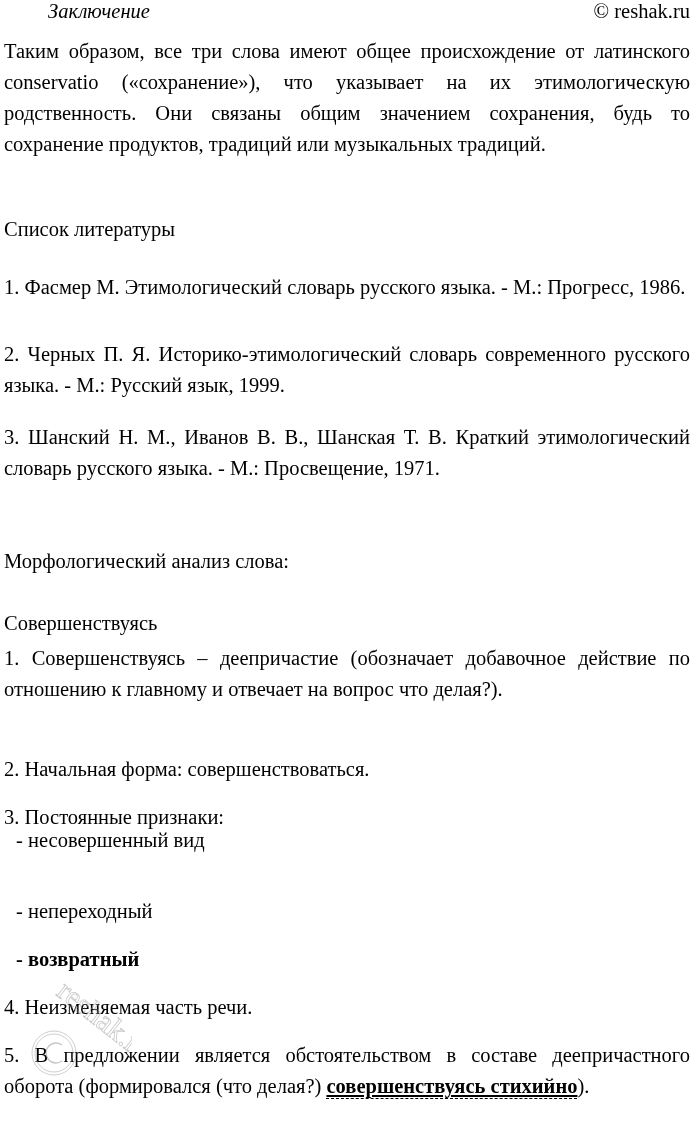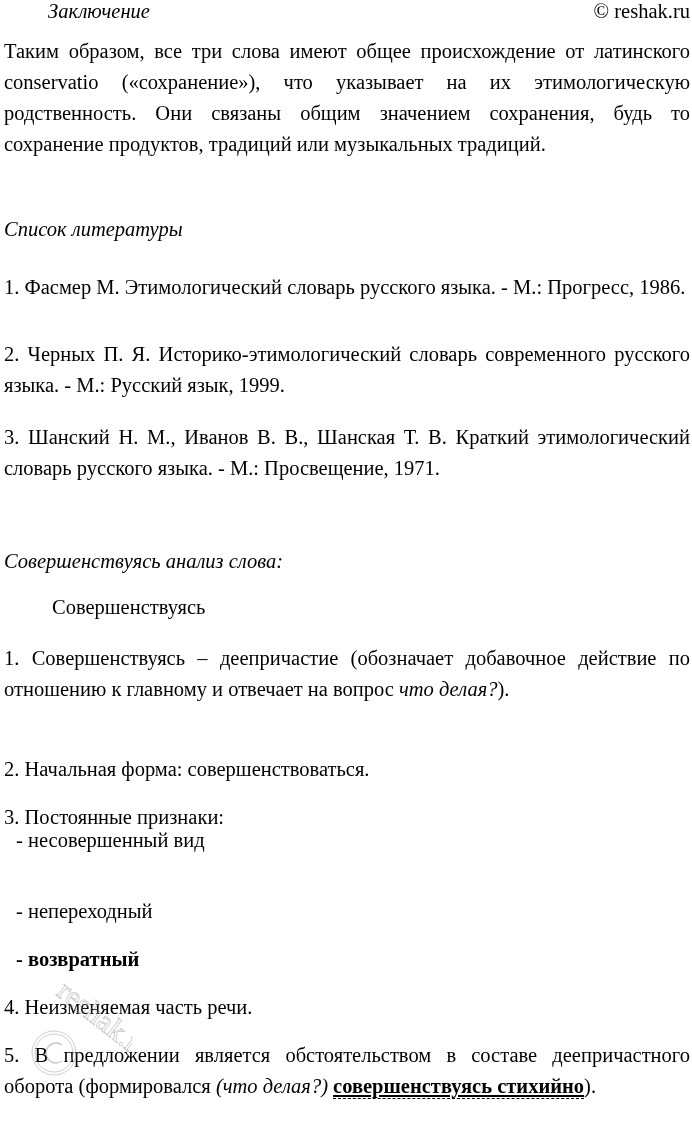--- a/index.html
+++ b/index.html
@@ -40,21 +40,21 @@
       top: -2px;
       line-height: 26px;
     }
     p {
       margin: 0;
       line-height: 31px;
       text-align: justify;
       text-align-last: left;
     }
     .blk { position: absolute; left: 0; right: 0; }
-    .italic { font-style: italic; }
+    .italic { }
     .indent-item { padding-left: 12px; }
     .underline-dashdot {
       text-decoration: underline;
       text-decoration-style: solid;
       text-underline-offset: 2px;
       border-bottom: 1px dashed #000;
       padding-bottom: 1px;
       font-weight: bold;
     }
     .watermark {
@@ -78,23 +78,23 @@
   </div>
 
   <p class="blk" style="top:36px;">Таким образом, все три слова имеют общее происхождение от латинского conservatio («сохранение»), что указывает на их этимологическую родственность. Они связаны общим значением сохранения, будь то сохранение продуктов, традиций или музыкальных традиций.</p>
 
   <p class="blk italic" style="top:214px;">Список литературы</p>
 
   <p class="blk" style="top:272px;">1. Фасмер М. Этимологический словарь русского языка. - М.: Прогресс, 1986.</p>
   <p class="blk" style="top:339px;">2. Черных П. Я. Историко-этимологический словарь современного русского языка. - М.: Русский язык, 1999.</p>
   <p class="blk" style="top:422px;">3. Шанский Н. М., Иванов В. В., Шанская Т. В. Краткий этимологический словарь русского языка. - М.: Просвещение, 1971.</p>
 
-  <p class="blk italic" style="top:546px;">Совершенствуясь анализ слова:</p>
+  <p class="blk italic" style="top:546px;">Морфологический анализ слова:</p>
 
-  <p class="blk" style="top:592px;margin-left:48px;">Совершенствуясь</p>
+  <p class="blk" style="top:608px;">Совершенствуясь</p>
 
   <p class="blk" style="top:643px;"><span>1. Совершенствуясь – деепричастие (обозначает добавочное действие по отношению к главному и отвечает на вопрос </span><span class="italic">что делая?</span><span>).</span></p>
 
   <p class="blk" style="top:754px;">2. Начальная форма: совершенствоваться.</p>
 
   <p class="blk" style="top:802px;">3. Постоянные признаки:</p>
   <p class="blk indent-item" style="top:825px;">- несовершенный вид</p>
   <p class="blk indent-item" style="top:896px;">- непереходный</p>
   <p class="blk indent-item" style="top:944px;font-weight:bold;">- возвратный</p>
 

